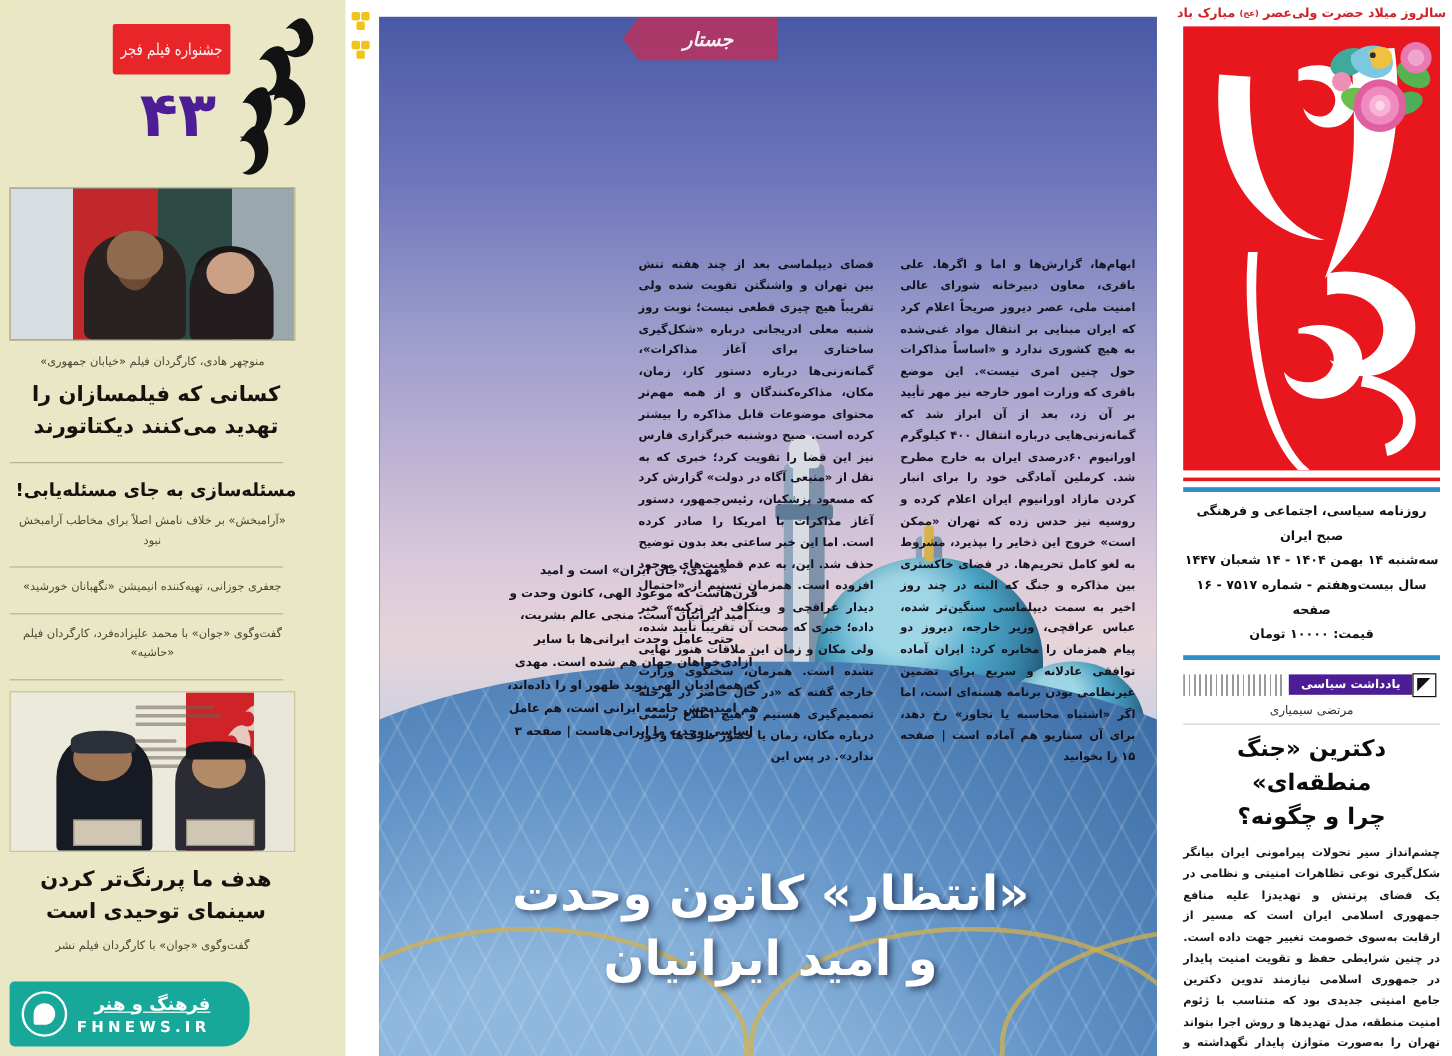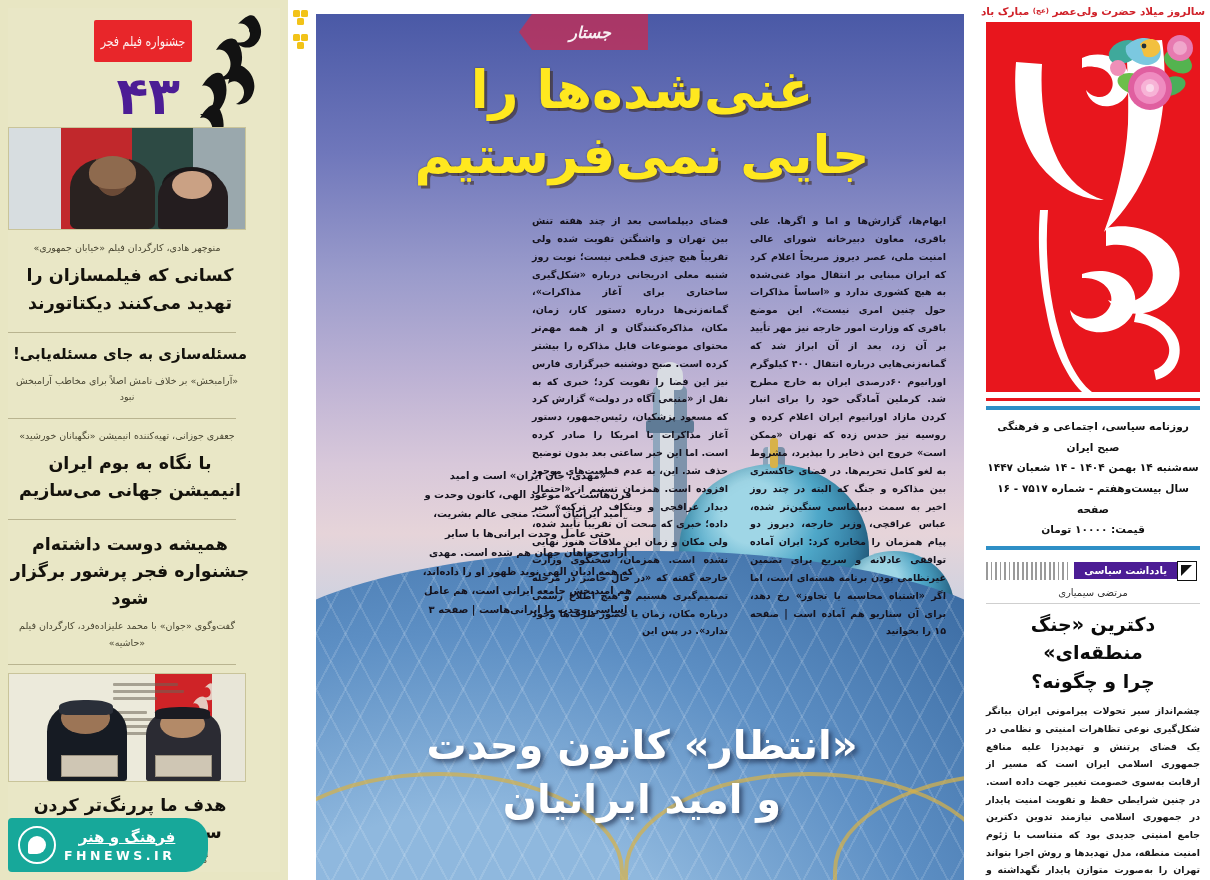--- a/index.html
+++ b/index.html
@@ -399,31 +399,23 @@
       <div class="rule"></div>
 
       <div class="sb-head sm">
         <span>مسئله‌سازی به جای مسئله‌یابی!</span>
       </div>
       <div class="sb-sub">«آرامبخش» بر خلاف نامش اصلاً برای مخاطب آرامبخش نبود</div>
 
       <div class="rule"></div>
 
       <div class="sb-credit">جعفری جوزانی، تهیه‌کننده انیمیشن «نگهبانان خورشید»</div>
-      <div class="sb-head">
-        <span>با نگاه به بوم ایران</span><br>
-        <span>انیمیشن جهانی می‌سازیم</span>
-      </div>
 
       <div class="rule"></div>
 
-      <div class="sb-head">
-        <span>همیشه دوست داشته‌ام</span><br>
-        <span>جشنواره فجر پرشور برگزار شود</span>
-      </div>
       <div class="sb-sub">گفت‌وگوی «جوان» با محمد علیزاده‌فرد، کارگردان فیلم «حاشیه»</div>
 
       <div class="rule"></div>
 
       <div class="photo-b">
         <div class="backdrop"></div>
         <div class="lines">
           <i style="width:92%"></i>
             <i style="width:100%"></i>
             <i style="width:62%"></i>
@@ -489,24 +481,20 @@
     <div class="foreground-tile">
       <div class="tile-arc a1"></div>
         <div class="tile-arc a2"></div>
         <div class="tile-arc a3"></div>
     </div>
 
     <div class="jostar-tab">
       <span class="jostar-text">جستار</span>
     </div>
 
-    <div class="main-headline">
-      <div>غنی‌شده‌ها را</div>
-      <div>جایی نمی‌فرستیم</div>
-    </div>
 
     <div class="cols">
       <div class="col">ابهام‌ها، گزارش‌ها و اما و اگرها. علی باقری، معاون دبیرخانه شورای عالی امنیت ملی، عصر دیروز صریحاً اعلام کرد که ایران مبنایی بر انتقال مواد غنی‌شده به هیچ کشوری ندارد و «اساساً مذاکرات حول چنین امری نیست». این موضع باقری که وزارت امور خارجه نیز مهر تأیید بر آن زد، بعد از آن ابراز شد که گمانه‌زنی‌هایی درباره انتقال ۴۰۰ کیلوگرم اورانیوم ۶۰درصدی ایران به خارج مطرح شد. کرملین آمادگی خود را برای انبار کردن مازاد اورانیوم ایران اعلام کرده و روسیه نیز حدس زده که تهران «ممکن است» خروج این ذخایر را بپذیرد، مشروط به لغو کامل تحریم‌ها. در فضای خاکستری بین مذاکره و جنگ که البته در چند روز اخیر به سمت دیپلماسی سنگین‌تر شده، عباس عراقچی، وزیر خارجه، دیروز دو پیام همزمان را مخابره کرد: ایران آماده توافقی عادلانه و سریع برای تضمین غیرنظامی بودن برنامه هسته‌ای است، اما اگر «اشتباه محاسبه یا تجاوز» رخ دهد، برای آن سناریو هم آماده است | صفحه ۱۵ را بخوانید</div>
       <div class="col">فضای دیپلماسی بعد از چند هفته تنش بین تهران و واشنگتن تقویت شده ولی تقریباً هیچ چیزی قطعی نیست؛ نوبت روز شنبه معلی ادریجانی درباره «شکل‌گیری ساختاری برای آغاز مذاکرات»، گمانه‌زنی‌ها درباره دستور کار، زمان، مکان، مذاکره‌کنندگان و از همه مهم‌تر محتوای موضوعات قابل مذاکره را بیشتر کرده است. صبح دوشنبه خبرگزاری فارس نیز این فضا را تقویت کرد؛ خبری که به نقل از «منبعی آگاه در دولت» گزارش کرد که مسعود پزشکیان، رئیس‌جمهور، دستور آغاز مذاکرات با امریکا را صادر کرده است. اما این خبر ساعتی بعد بدون توضیح حذف شد. این، به عدم قطعیت‌های موجود افزوده است. همزمان تسنیم از «احتمال دیدار عراقچی و ویتکاف در ترکیه» خبر داده؛ خبری که صحت آن تقریباً تأیید شده، ولی مکان و زمان این ملاقات هنوز نهایی نشده است. همزمان، سخنگوی وزارت خارجه گفته که «در حال حاضر در مرحله تصمیم‌گیری هستیم و هیچ اطلاع رسمی درباره مکان، زمان یا حضور طرف‌ها وجود ندارد». در پس این</div>
     </div>
 
     <div class="quote-block">
       <span>«مهدی، جان ایران» است و امید قرن‌هاست که موعود الهی، کانون وحدت و امید ایرانیان است. منجی عالم بشریت، حتی عامل وحدت ایرانی‌ها با سایر آزادی‌خواهان جهان هم شده است. مهدی که همه ادیان الهی نوید ظهور او را داده‌اند، هم امیدبخش جامعه ایرانی است، هم عامل اساسی وحدت ما ایرانی‌هاست</span>
       <span class="pg">| صفحه ۳</span>
     </div>

